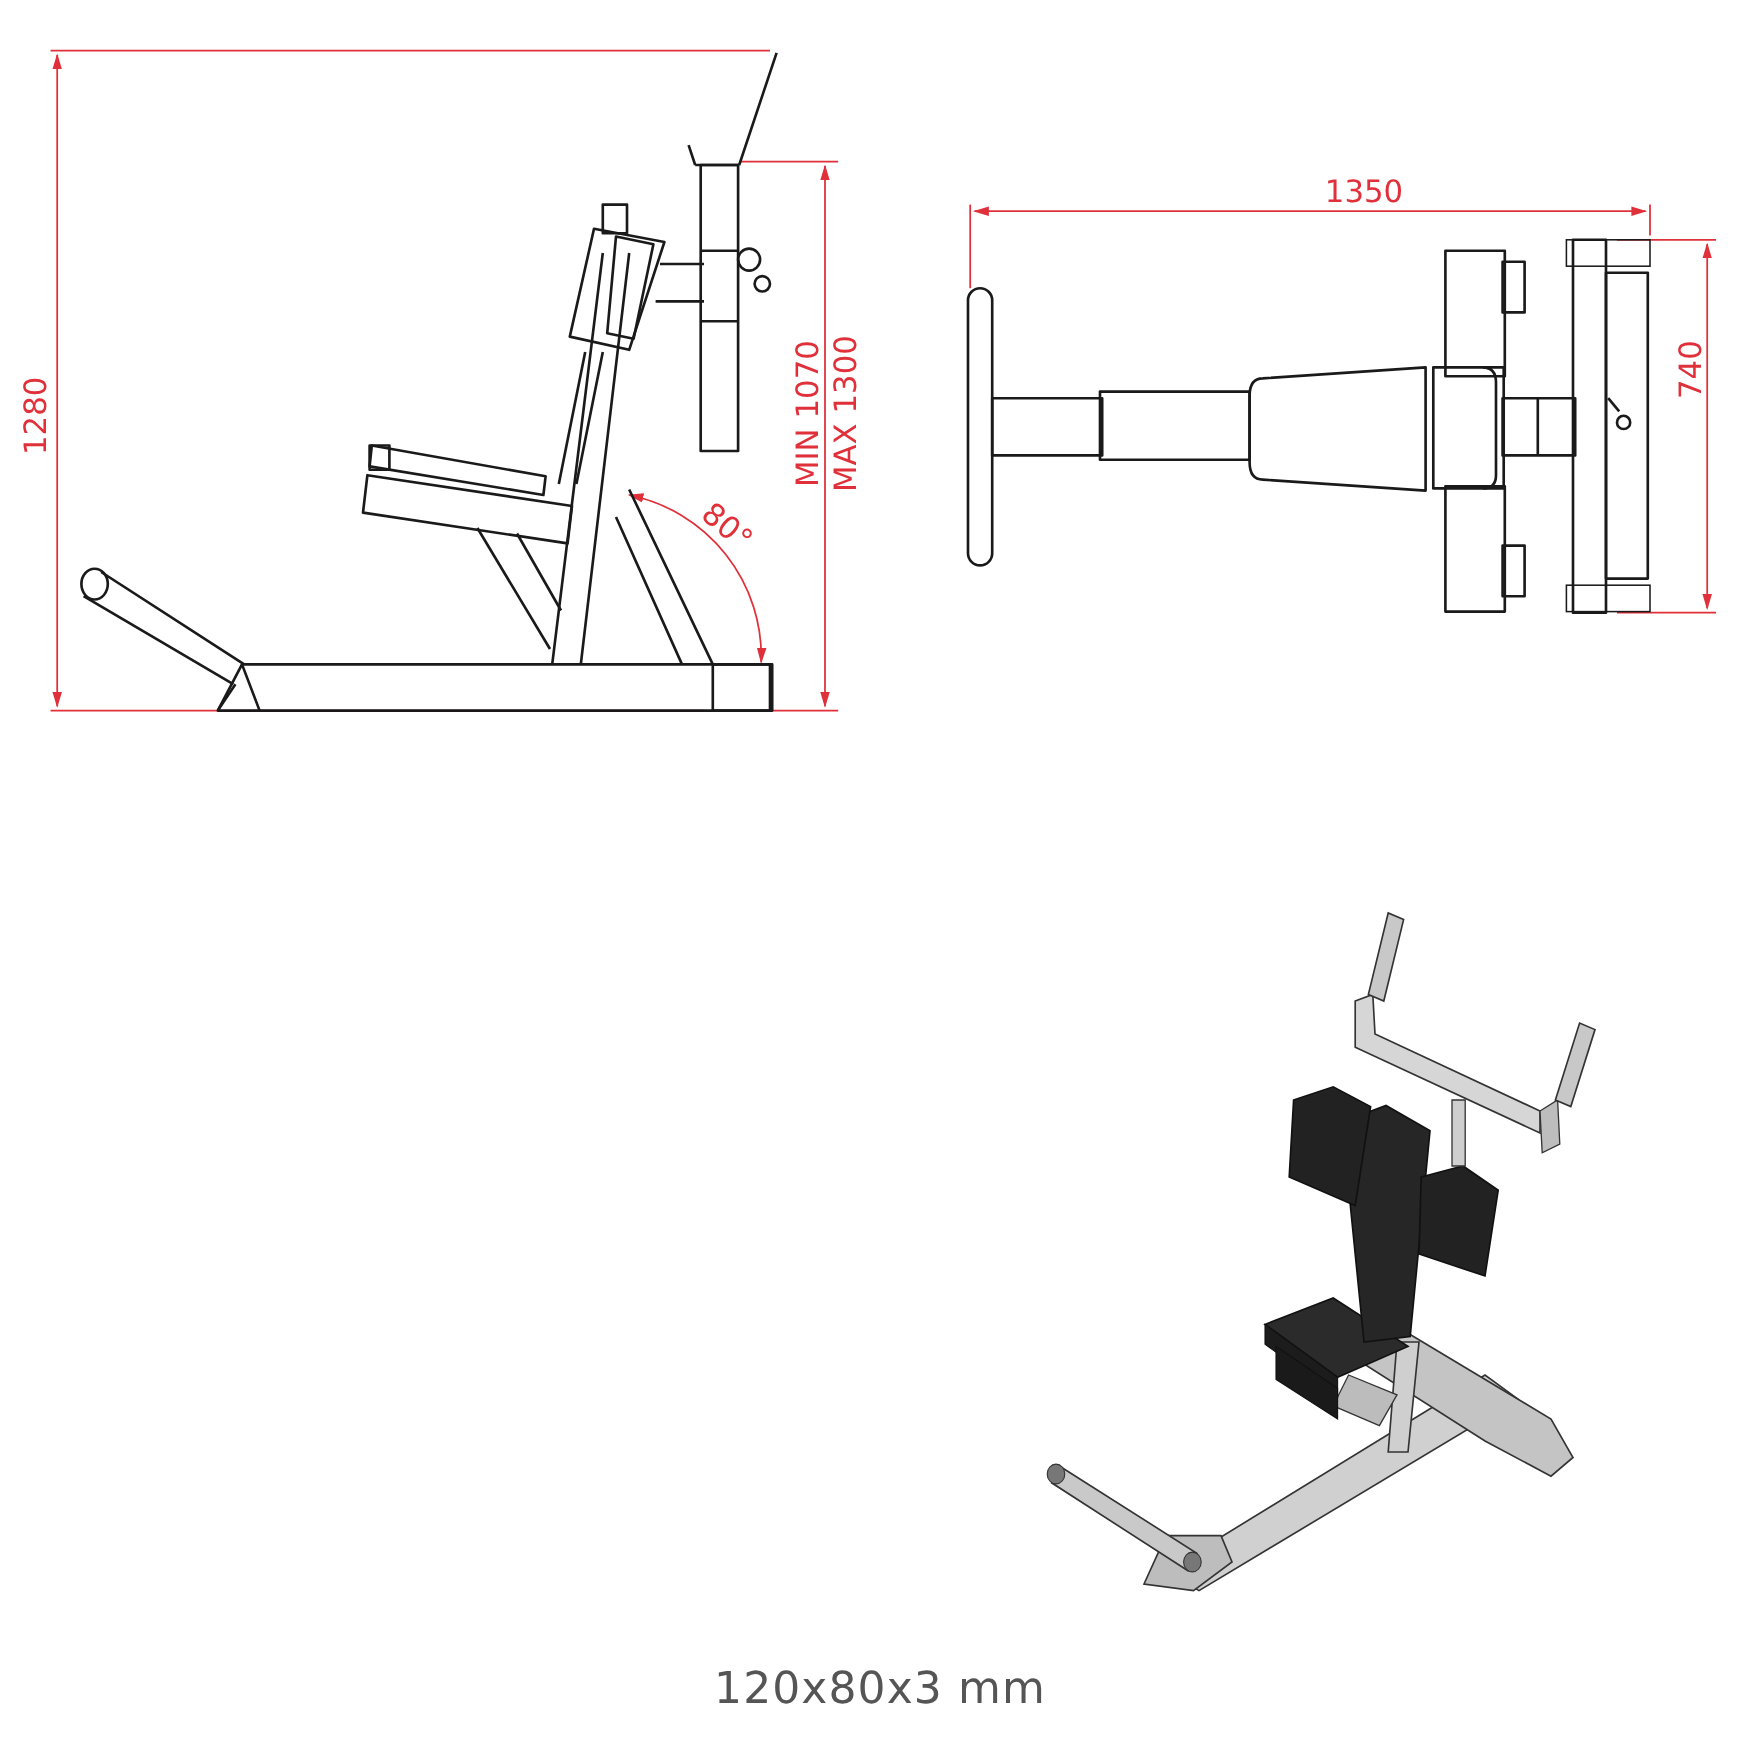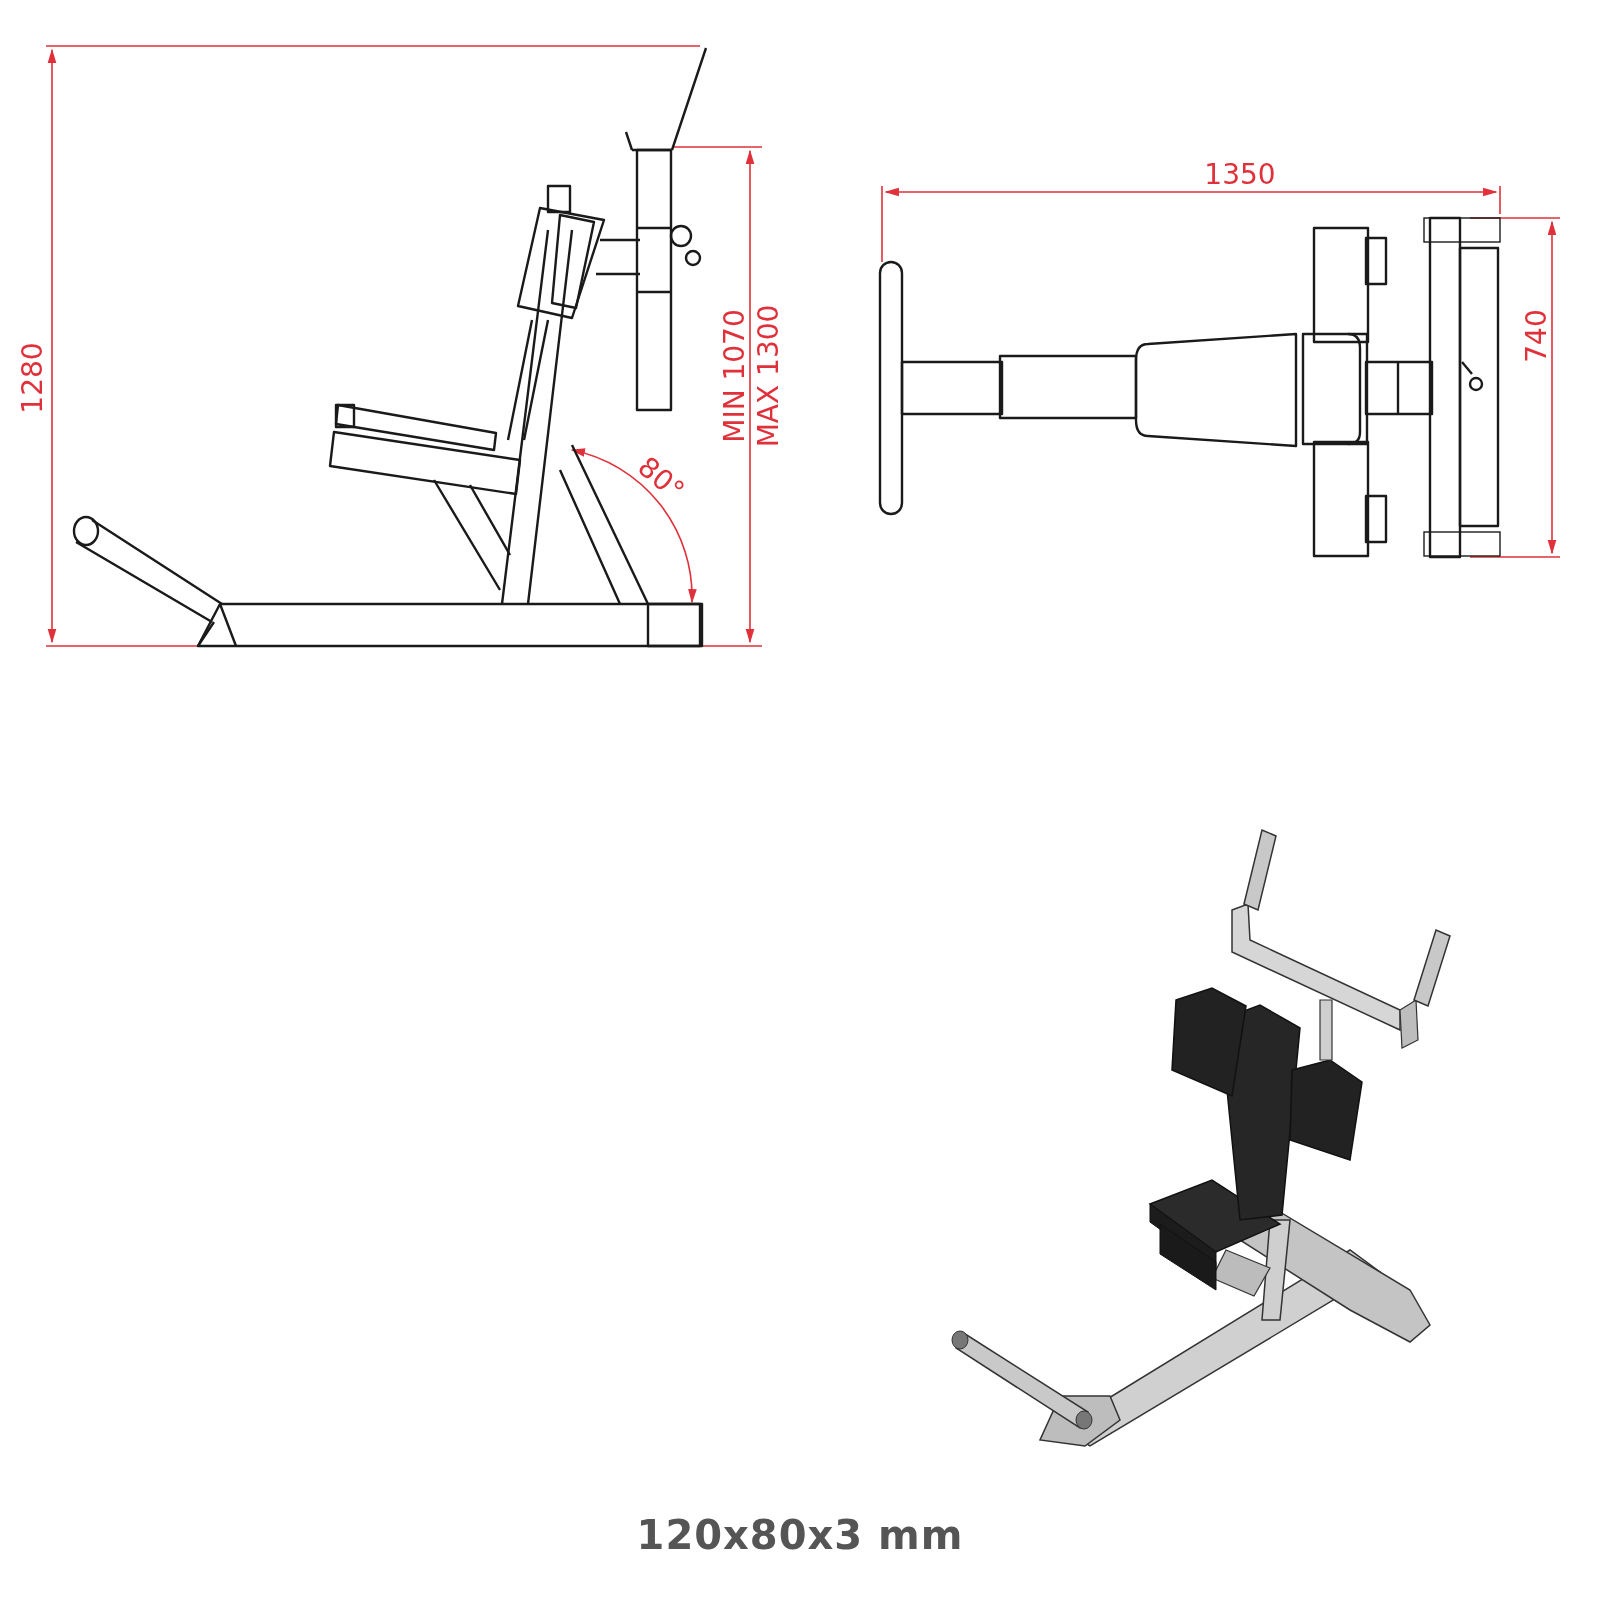--- a/index.html
+++ b/index.html
@@ -2,21 +2,21 @@
 <html><head>
 <meta charset="utf-8">
 <style>
   html, body { margin:0; padding:0; background:#ffffff; }
   body { width:1600px; height:1600px; position:relative; overflow:hidden; font-family:"DejaVu Sans", sans-serif; }
   svg { position:absolute; left:0; top:0; }
   .red { stroke:#e0303a; fill:none; stroke-width:1.6; }
   .redtext { fill:#e0303a; font-family:"DejaVu Sans", sans-serif; font-size:28px; }
   .ln { stroke:#1a1a1a; fill:none; stroke-width:2.4; stroke-linejoin:round; }
   .thin { stroke:#1a1a1a; fill:none; stroke-width:1.4; }
-  .caption { position:absolute; left:0; width:1600px; top:1512px; text-align:center; font-family:"DejaVu Sans", sans-serif; font-size:40px; font-weight:700; color:#555; letter-spacing:1px; }
+  .caption { position:absolute; left:0; width:1600px; top:1512px; text-align:center; font-family:"DejaVu Sans", sans-serif; font-size:40px; font-weight:400; color:#555; letter-spacing:1px; }
 </style>
 </head>
 <body>
 
 <svg width="1600" height="1600" viewBox="0 0 1600 1600">
   <defs>
     <marker id="arr" viewBox="0 0 10 10" refX="9" refY="5" markerWidth="9" markerHeight="9" orient="auto-start-reverse">
       <path d="M0,2 L10,5 L0,8 z" fill="#e0303a"></path>
     </marker>
   </defs>

